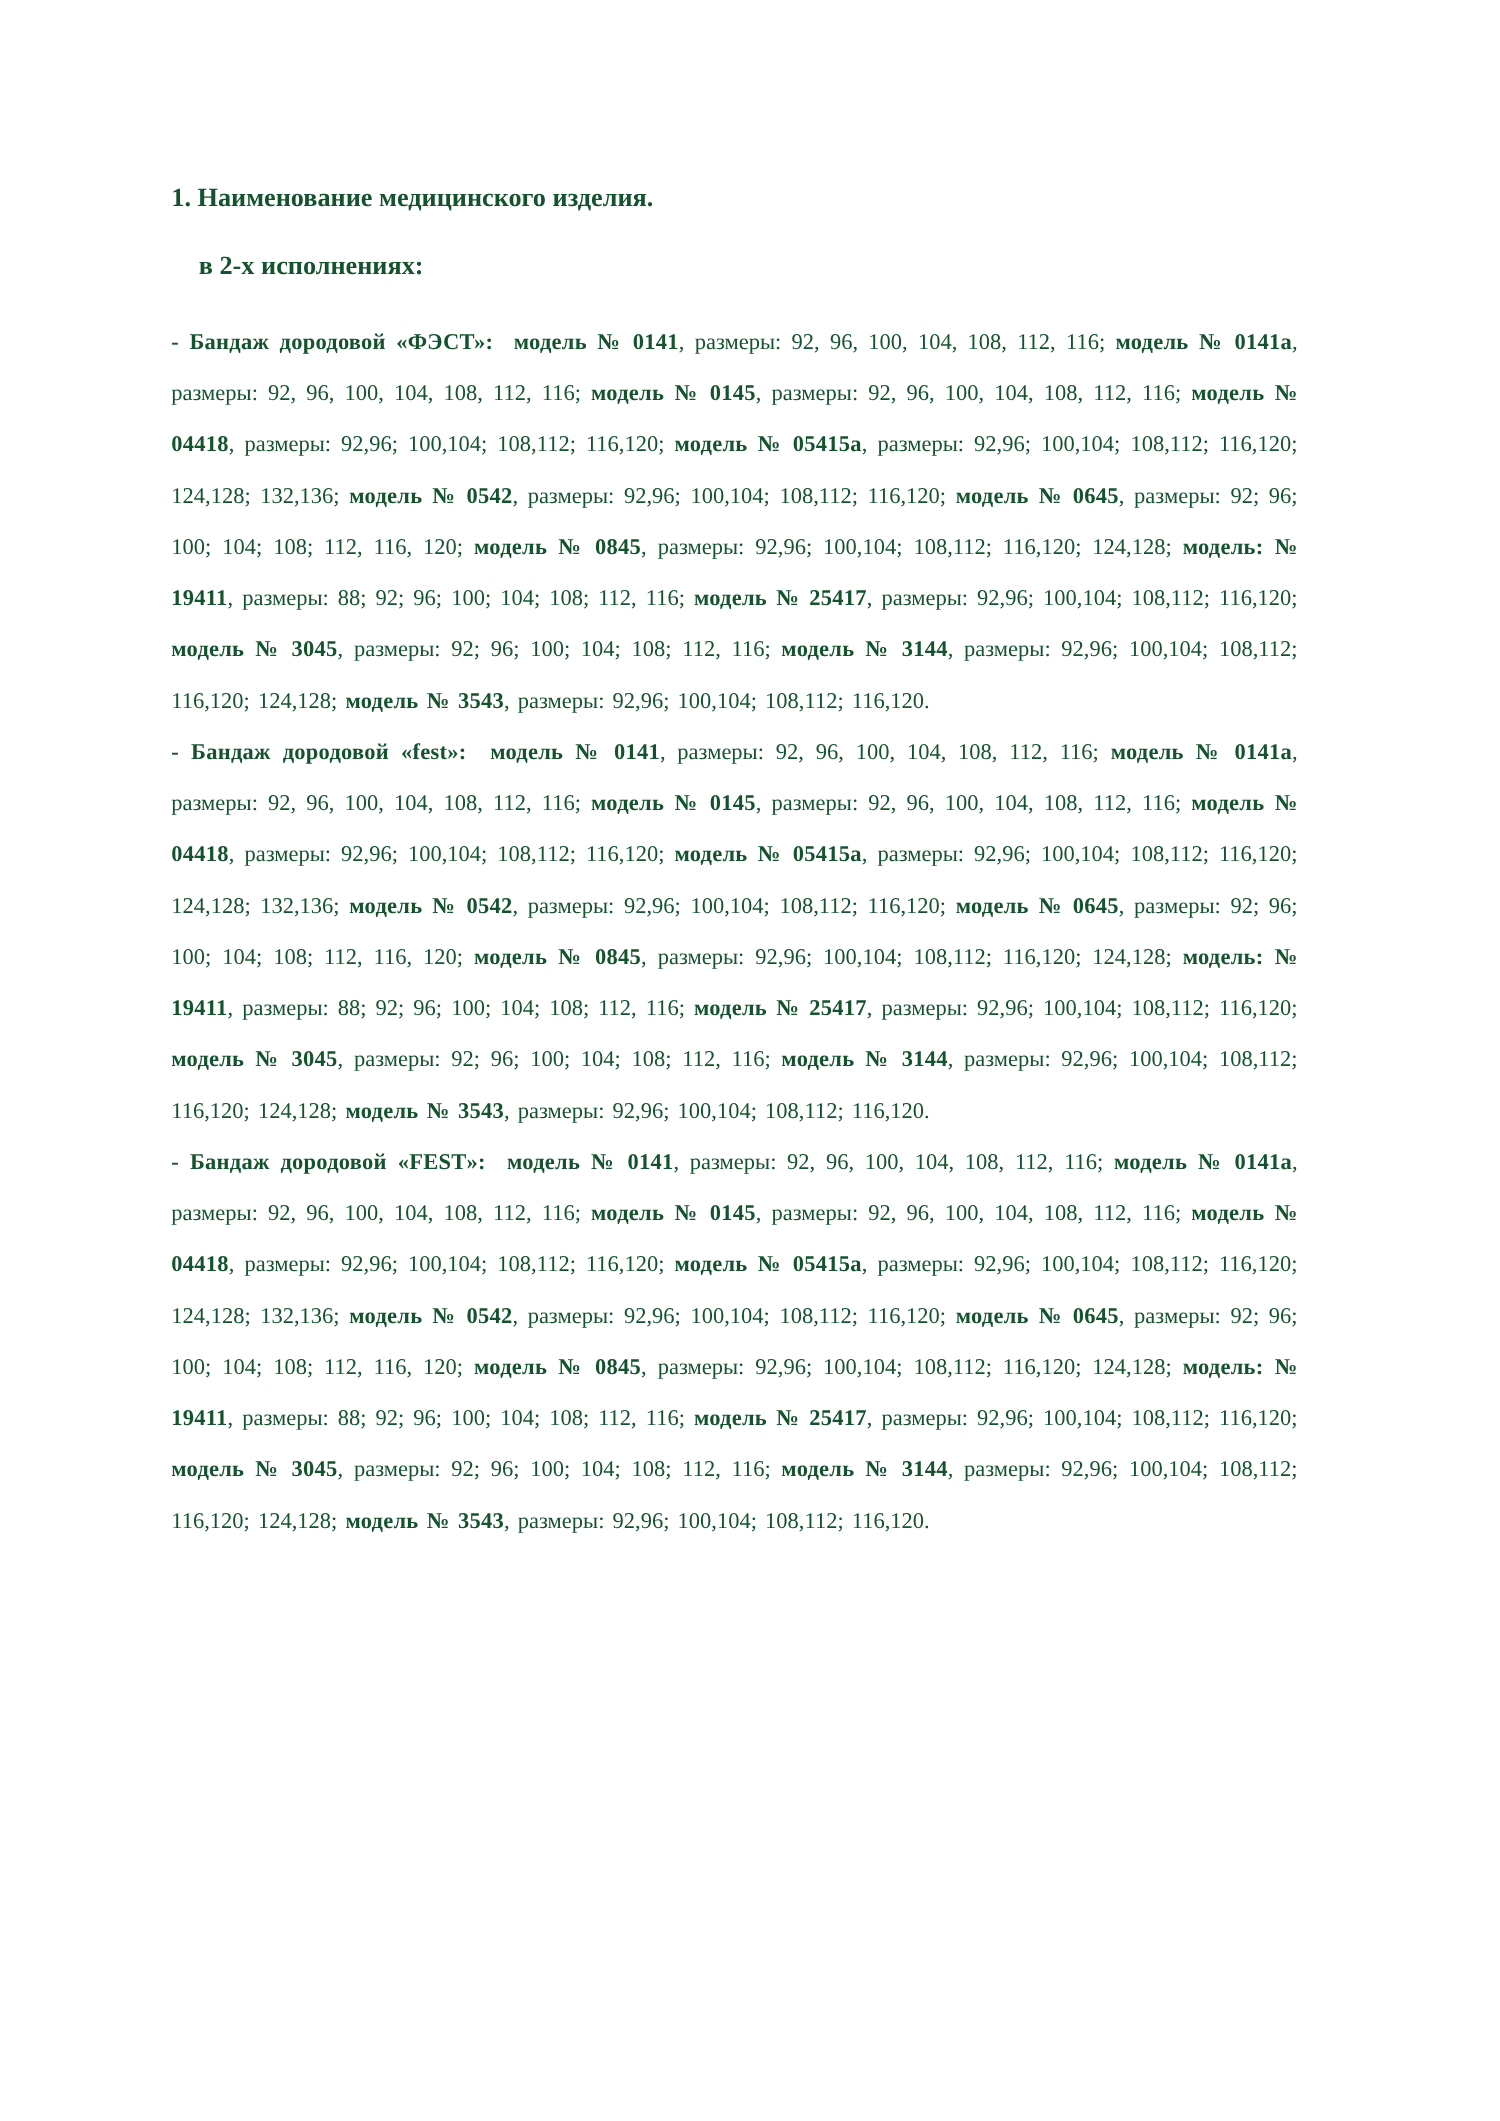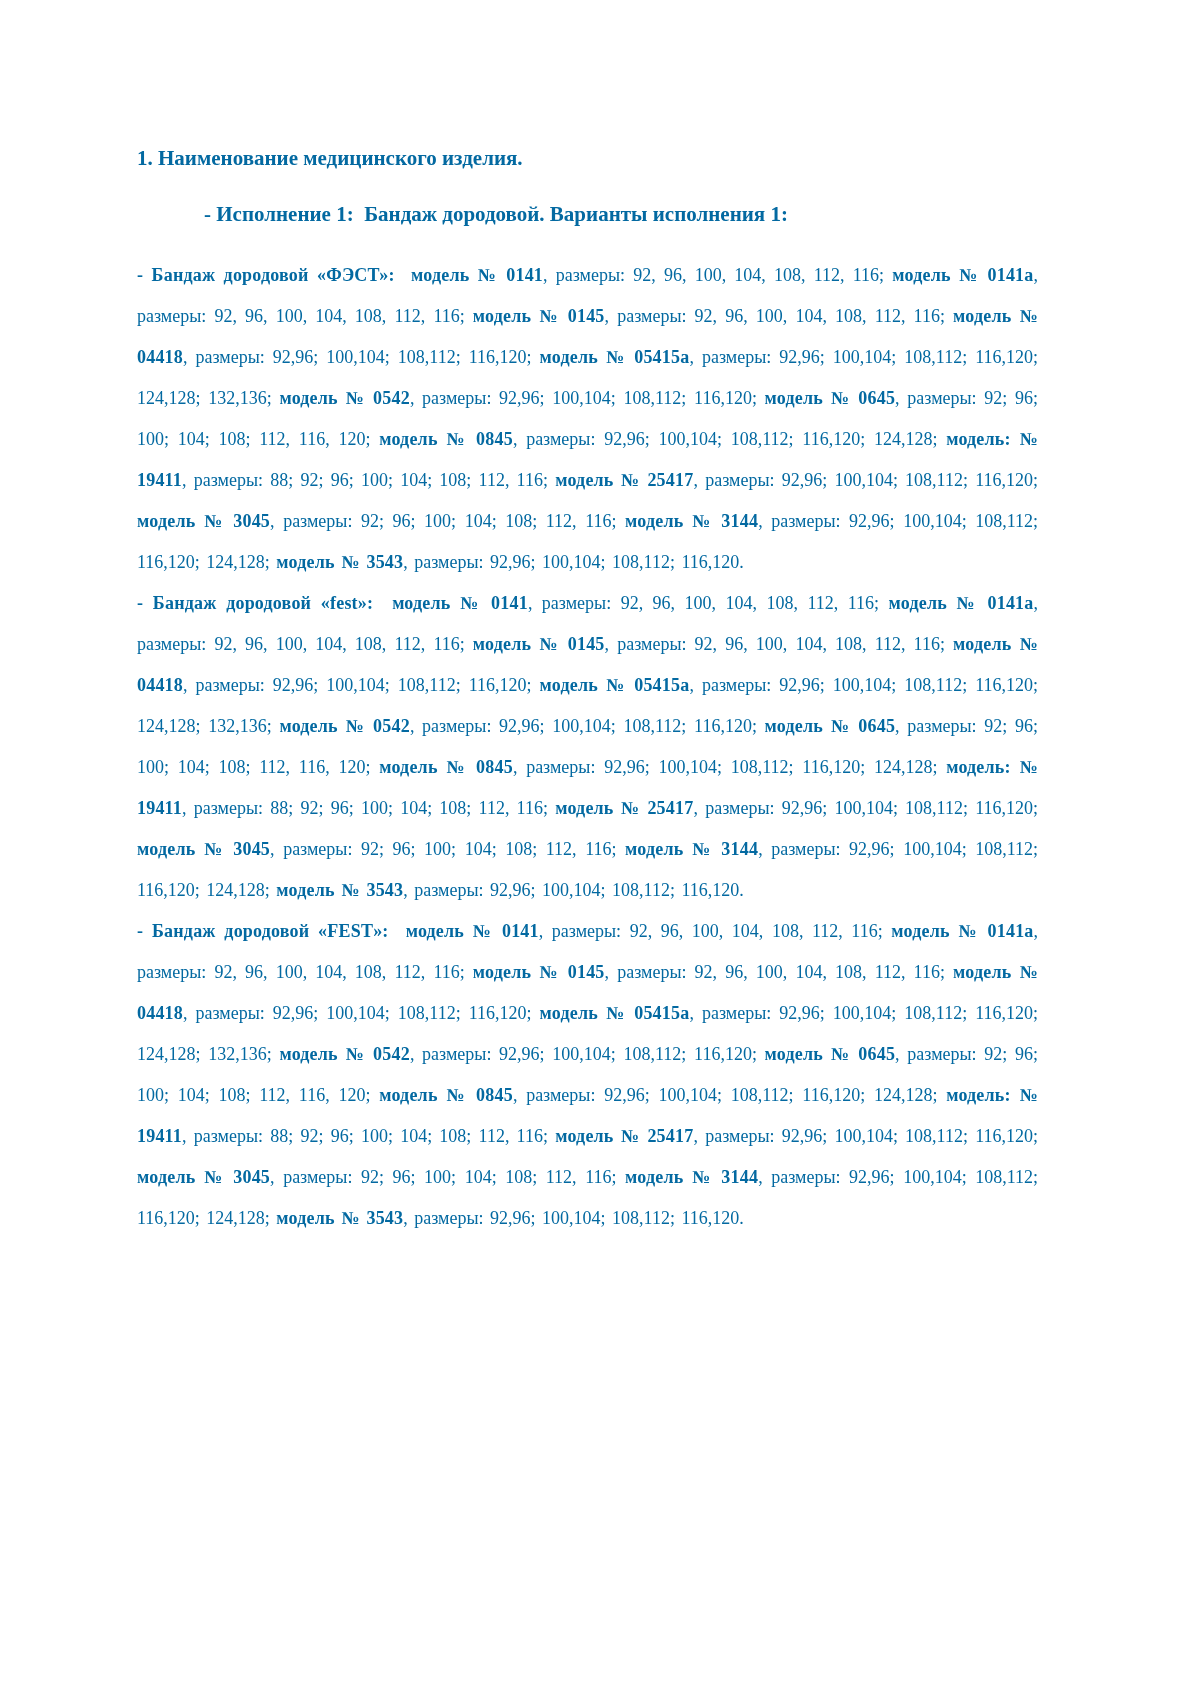--- a/index.html
+++ b/index.html
@@ -4,21 +4,21 @@
 <style>
   html, body { margin: 0; padding: 0; }
   body { background: #ffffff; }
   .page {
     width: 1096px;
     height: 1697px;
     background: #ffffff;
     position: relative;
     overflow: hidden;
     font-family: "Liberation Serif", "DejaVu Serif", serif;
-    color: #0369a1;
+    color: #14532d;
   }
   .content {
     position: absolute;
     left: 137px;
     top: 146px;
     width: 901px;
   }
   p { margin: 0; }
   .b { font-weight: bold; }
   .h-section   { font-size: 21px; font-weight: bold; }
@@ -33,20 +33,20 @@
     word-spacing: 2px;
   }
   .body-par .b { letter-spacing: 0.2px; }
 </style>
 </head>
 <body>
 
 <div class="page">
   <div class="content">
     <p class="h-section">1. Наименование медицинского изделия.</p>
-    <p class="h-execution">- Исполнение 1:&nbsp; Бандаж дородовой. Варианты исполнения 1:</p>
+    <p class="h-versions">в 2-х исполнениях:</p>
     <div id="paragraphs">
         <p class="body-par"><span class="b">- Бандаж дородовой «ФЭСТ»:</span>&nbsp; <span class="b">модель № 0141</span><span>, размеры: 92, 96, 100, 104, 108, 112, 116;</span> <span class="b">модель № 0141а</span><span>, размеры: 92, 96, 100, 104, 108, 112, 116;</span> <span class="b">модель № 0145</span><span>, размеры: 92, 96, 100, 104, 108, 112, 116;</span> <span class="b">модель № 04418</span><span>, размеры: 92,96; 100,104; 108,112; 116,120;</span> <span class="b">модель № 05415а</span><span>, размеры: 92,96; 100,104; 108,112; 116,120; 124,128; 132,136;</span> <span class="b">модель № 0542</span><span>, размеры: 92,96; 100,104; 108,112; 116,120;</span> <span class="b">модель № 0645</span><span>, размеры: 92; 96; 100; 104; 108; 112, 116, 120;</span> <span class="b">модель № 0845</span><span>, размеры: 92,96; 100,104; 108,112; 116,120; 124,128;</span> <span class="b">модель: № 19411</span><span>, размеры: 88; 92; 96; 100; 104; 108; 112, 116;</span> <span class="b">модель № 25417</span><span>, размеры: 92,96; 100,104; 108,112; 116,120;</span> <span class="b">модель № 3045</span><span>, размеры: 92; 96; 100; 104; 108; 112, 116;</span> <span class="b">модель № 3144</span><span>, размеры: 92,96; 100,104; 108,112; 116,120; 124,128;</span> <span class="b">модель № 3543</span><span>, размеры: 92,96; 100,104; 108,112; 116,120.</span></p>
         <p class="body-par"><span class="b">- Бандаж дородовой «fest»:</span>&nbsp; <span class="b">модель № 0141</span><span>, размеры: 92, 96, 100, 104, 108, 112, 116;</span> <span class="b">модель № 0141а</span><span>, размеры: 92, 96, 100, 104, 108, 112, 116;</span> <span class="b">модель № 0145</span><span>, размеры: 92, 96, 100, 104, 108, 112, 116;</span> <span class="b">модель № 04418</span><span>, размеры: 92,96; 100,104; 108,112; 116,120;</span> <span class="b">модель № 05415а</span><span>, размеры: 92,96; 100,104; 108,112; 116,120; 124,128; 132,136;</span> <span class="b">модель № 0542</span><span>, размеры: 92,96; 100,104; 108,112; 116,120;</span> <span class="b">модель № 0645</span><span>, размеры: 92; 96; 100; 104; 108; 112, 116, 120;</span> <span class="b">модель № 0845</span><span>, размеры: 92,96; 100,104; 108,112; 116,120; 124,128;</span> <span class="b">модель: № 19411</span><span>, размеры: 88; 92; 96; 100; 104; 108; 112, 116;</span> <span class="b">модель № 25417</span><span>, размеры: 92,96; 100,104; 108,112; 116,120;</span> <span class="b">модель № 3045</span><span>, размеры: 92; 96; 100; 104; 108; 112, 116;</span> <span class="b">модель № 3144</span><span>, размеры: 92,96; 100,104; 108,112; 116,120; 124,128;</span> <span class="b">модель № 3543</span><span>, размеры: 92,96; 100,104; 108,112; 116,120.</span></p>
         <p class="body-par"><span class="b">- Бандаж дородовой «FEST»:</span>&nbsp; <span class="b">модель № 0141</span><span>, размеры: 92, 96, 100, 104, 108, 112, 116;</span> <span class="b">модель № 0141а</span><span>, размеры: 92, 96, 100, 104, 108, 112, 116;</span> <span class="b">модель № 0145</span><span>, размеры: 92, 96, 100, 104, 108, 112, 116;</span> <span class="b">модель № 04418</span><span>, размеры: 92,96; 100,104; 108,112; 116,120;</span> <span class="b">модель № 05415а</span><span>, размеры: 92,96; 100,104; 108,112; 116,120; 124,128; 132,136;</span> <span class="b">модель № 0542</span><span>, размеры: 92,96; 100,104; 108,112; 116,120;</span> <span class="b">модель № 0645</span><span>, размеры: 92; 96; 100; 104; 108; 112, 116, 120;</span> <span class="b">модель № 0845</span><span>, размеры: 92,96; 100,104; 108,112; 116,120; 124,128;</span> <span class="b">модель: № 19411</span><span>, размеры: 88; 92; 96; 100; 104; 108; 112, 116;</span> <span class="b">модель № 25417</span><span>, размеры: 92,96; 100,104; 108,112; 116,120;</span> <span class="b">модель № 3045</span><span>, размеры: 92; 96; 100; 104; 108; 112, 116;</span> <span class="b">модель № 3144</span><span>, размеры: 92,96; 100,104; 108,112; 116,120; 124,128;</span> <span class="b">модель № 3543</span><span>, размеры: 92,96; 100,104; 108,112; 116,120.</span></p>
       </div>
   </div>
 </div>
 
 </body></html>

